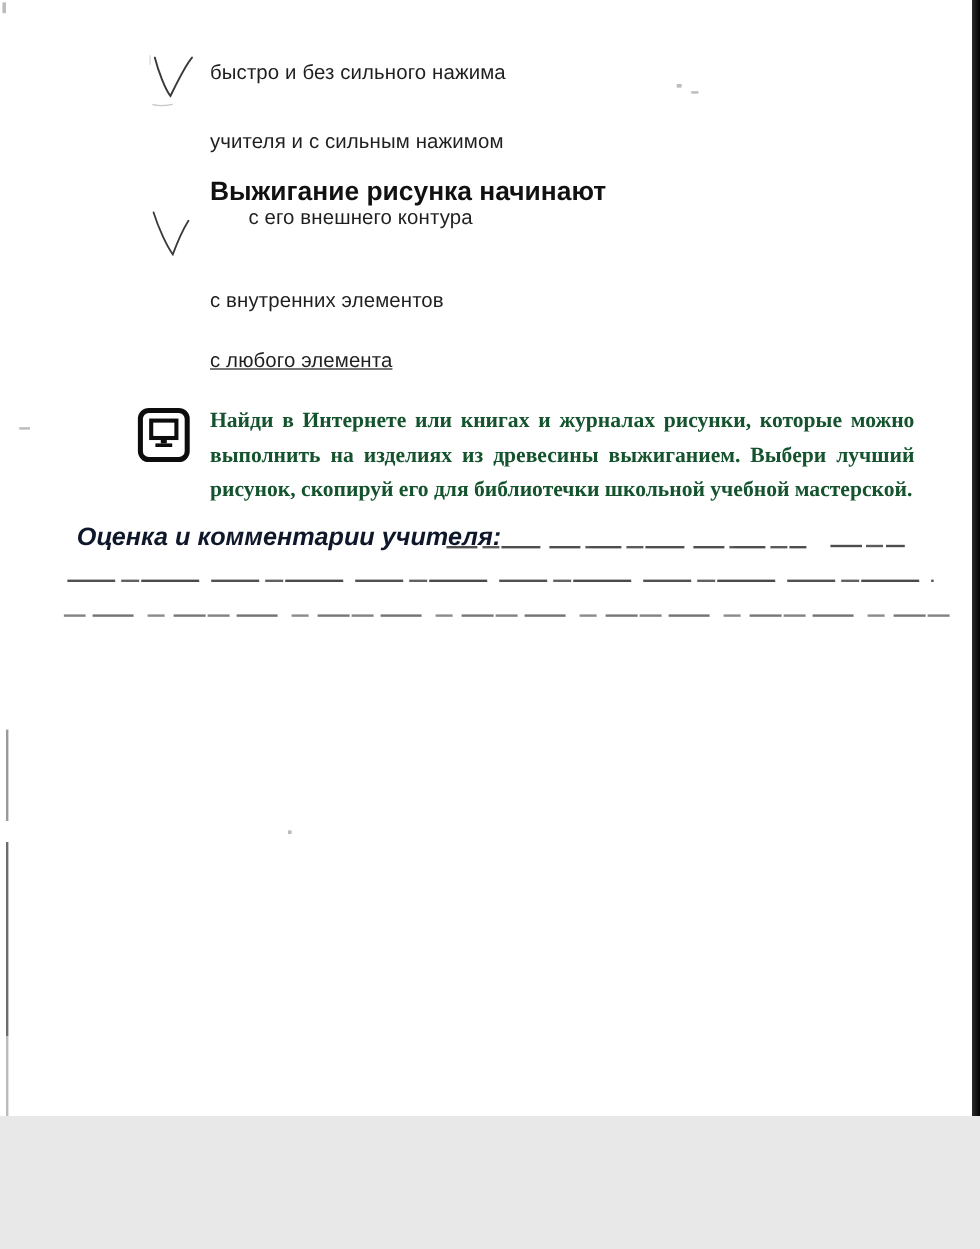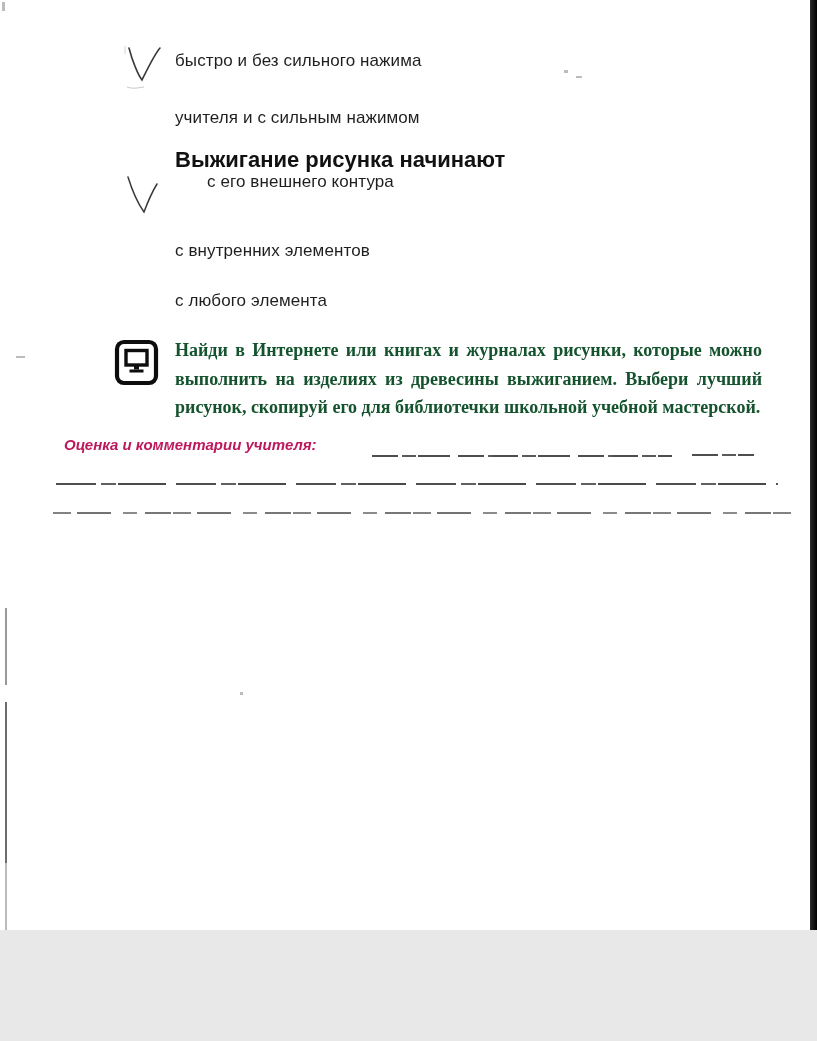--- a/index.html
+++ b/index.html
@@ -30,24 +30,24 @@
   }
   .task-text{
     font-family:"Liberation Serif",serif;
     font-weight:bold;
     font-size:18px;
     line-height:28.5px;
     color:#14532d;
     text-align:justify;
   }
   .teacher-label{
-    font-size:15px;
+    font-size:21px;
     font-weight:bold;
     font-style:italic;
-    color:#be185d;
+    color:#0f172a;
     white-space:nowrap;
   }
   .dash-line{
     height:2px;
     background-repeat:repeat-x;
     background-size:120px 2px;
   }
   .dash-a{
     background-image:repeating-linear-gradient(90deg,
       #4e4e4e 0 26px, rgba(0,0,0,0) 26px 30px,
@@ -104,21 +104,21 @@
   <div class="abs heading" style="left:175px;top:147px;">Выжигание рисунка начинают</div>
 
   <svg class="abs check-svg" style="left:123px;top:172px;" width="42" height="50" viewBox="0 0 42 50">
     <path d="M5 5 C9 18 16 33 21 40 C24 32 29 20 34 12" fill="none" stroke="#3a3a3a" stroke-width="1.5" stroke-linecap="round"></path>
   </svg>
 
   <div class="abs option" style="left:175px;top:172px;margin-left:32px;">с его внешнего контура</div>
 
   <div class="abs option" style="left:175px;top:241px;text-align:right;">с внутренних элементов</div>
 
-  <div class="abs option" style="left:175px;top:291px;">с любого элемента</div>
+  <div class="abs option" style="left:175px;top:291px;text-decoration:underline;">с любого элемента</div>
 
   <svg class="abs" style="left:114px;top:339px;" width="45" height="47" viewBox="0 0 45 47">
     <rect x="3" y="3" width="39" height="41" rx="7" fill="none" stroke="#0d0d0d" stroke-width="4.2"></rect>
     <rect x="12" y="11.5" width="21" height="14.5" fill="none" stroke="#0d0d0d" stroke-width="3.4"></rect>
     <rect x="20" y="26" width="5" height="4.5" fill="#0d0d0d"></rect>
     <rect x="15.5" y="30.5" width="14" height="3" fill="#0d0d0d"></rect>
   </svg>
 
   <div class="task-wrap">
     <div class="task-text">Найди в Интернете или книгах и журналах рисунки, которые можно выполнить на изделиях из древесины выжиганием. Выбери лучший рисунок, скопируй его для библиотечки школьной учебной мастерской.</div>

